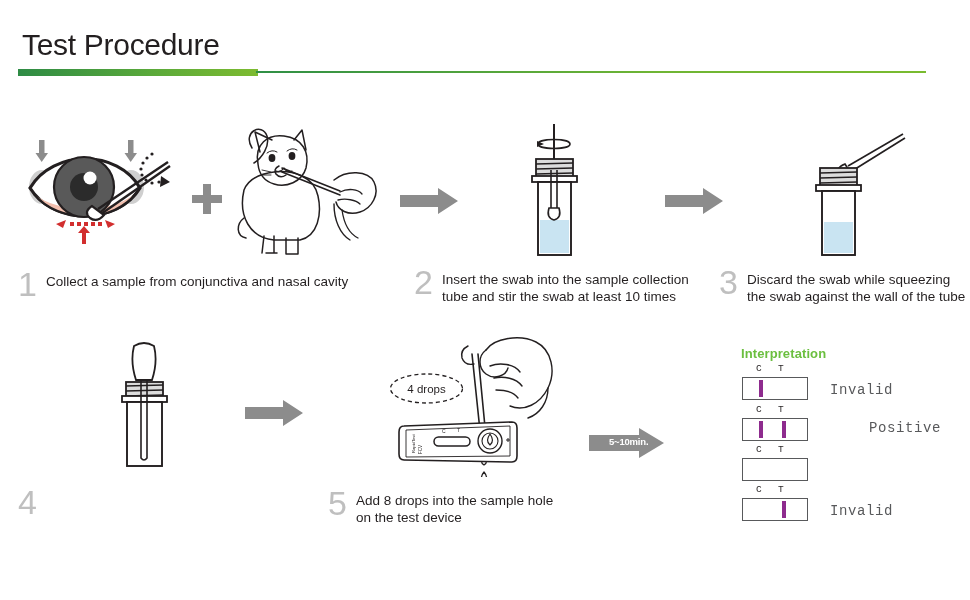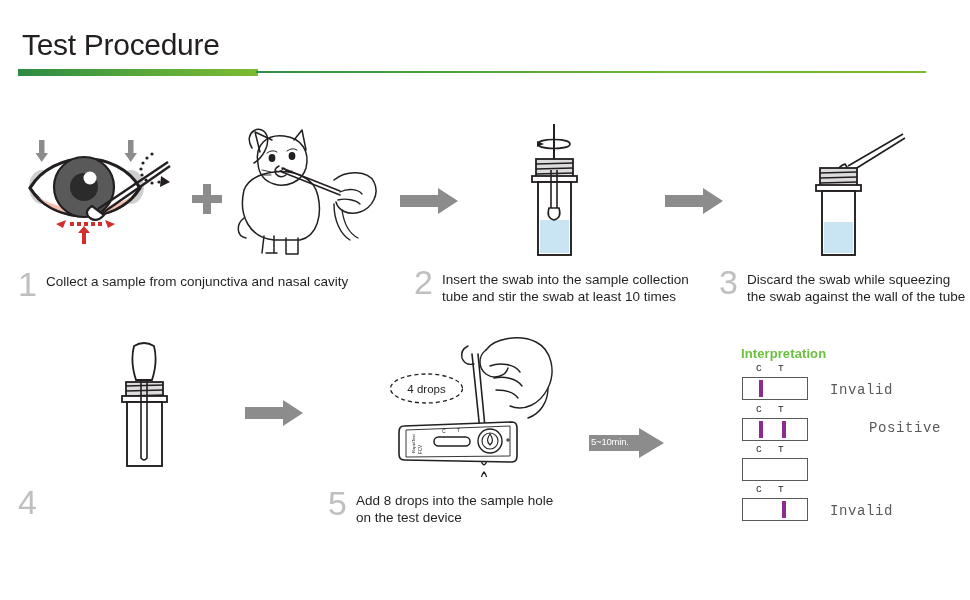--- a/index.html
+++ b/index.html
@@ -61,26 +61,27 @@
   }
 
   
   .arrow-gray { display:block; }
   .plus-gray { display:block; }
 
   
   #time-arrow-wrap { left: 589px; top: 427px; }
   #time-arrow-label {
     position: absolute;
-    left: 2px;
+    left: 20px;
     top: 9px;
     font-size: 9.5px;
     color: #ffffff;
     white-space: nowrap;
     letter-spacing: -0.2px;
+    font-weight: bold;
   }
 
   
   #drops-bubble { left: 388px; top: 372px; }
   #drops-label {
     position: absolute;
     left: 0; top: 0;
     width: 77px;
     height: 33px;
     display: flex; align-items: center; justify-content: center;

